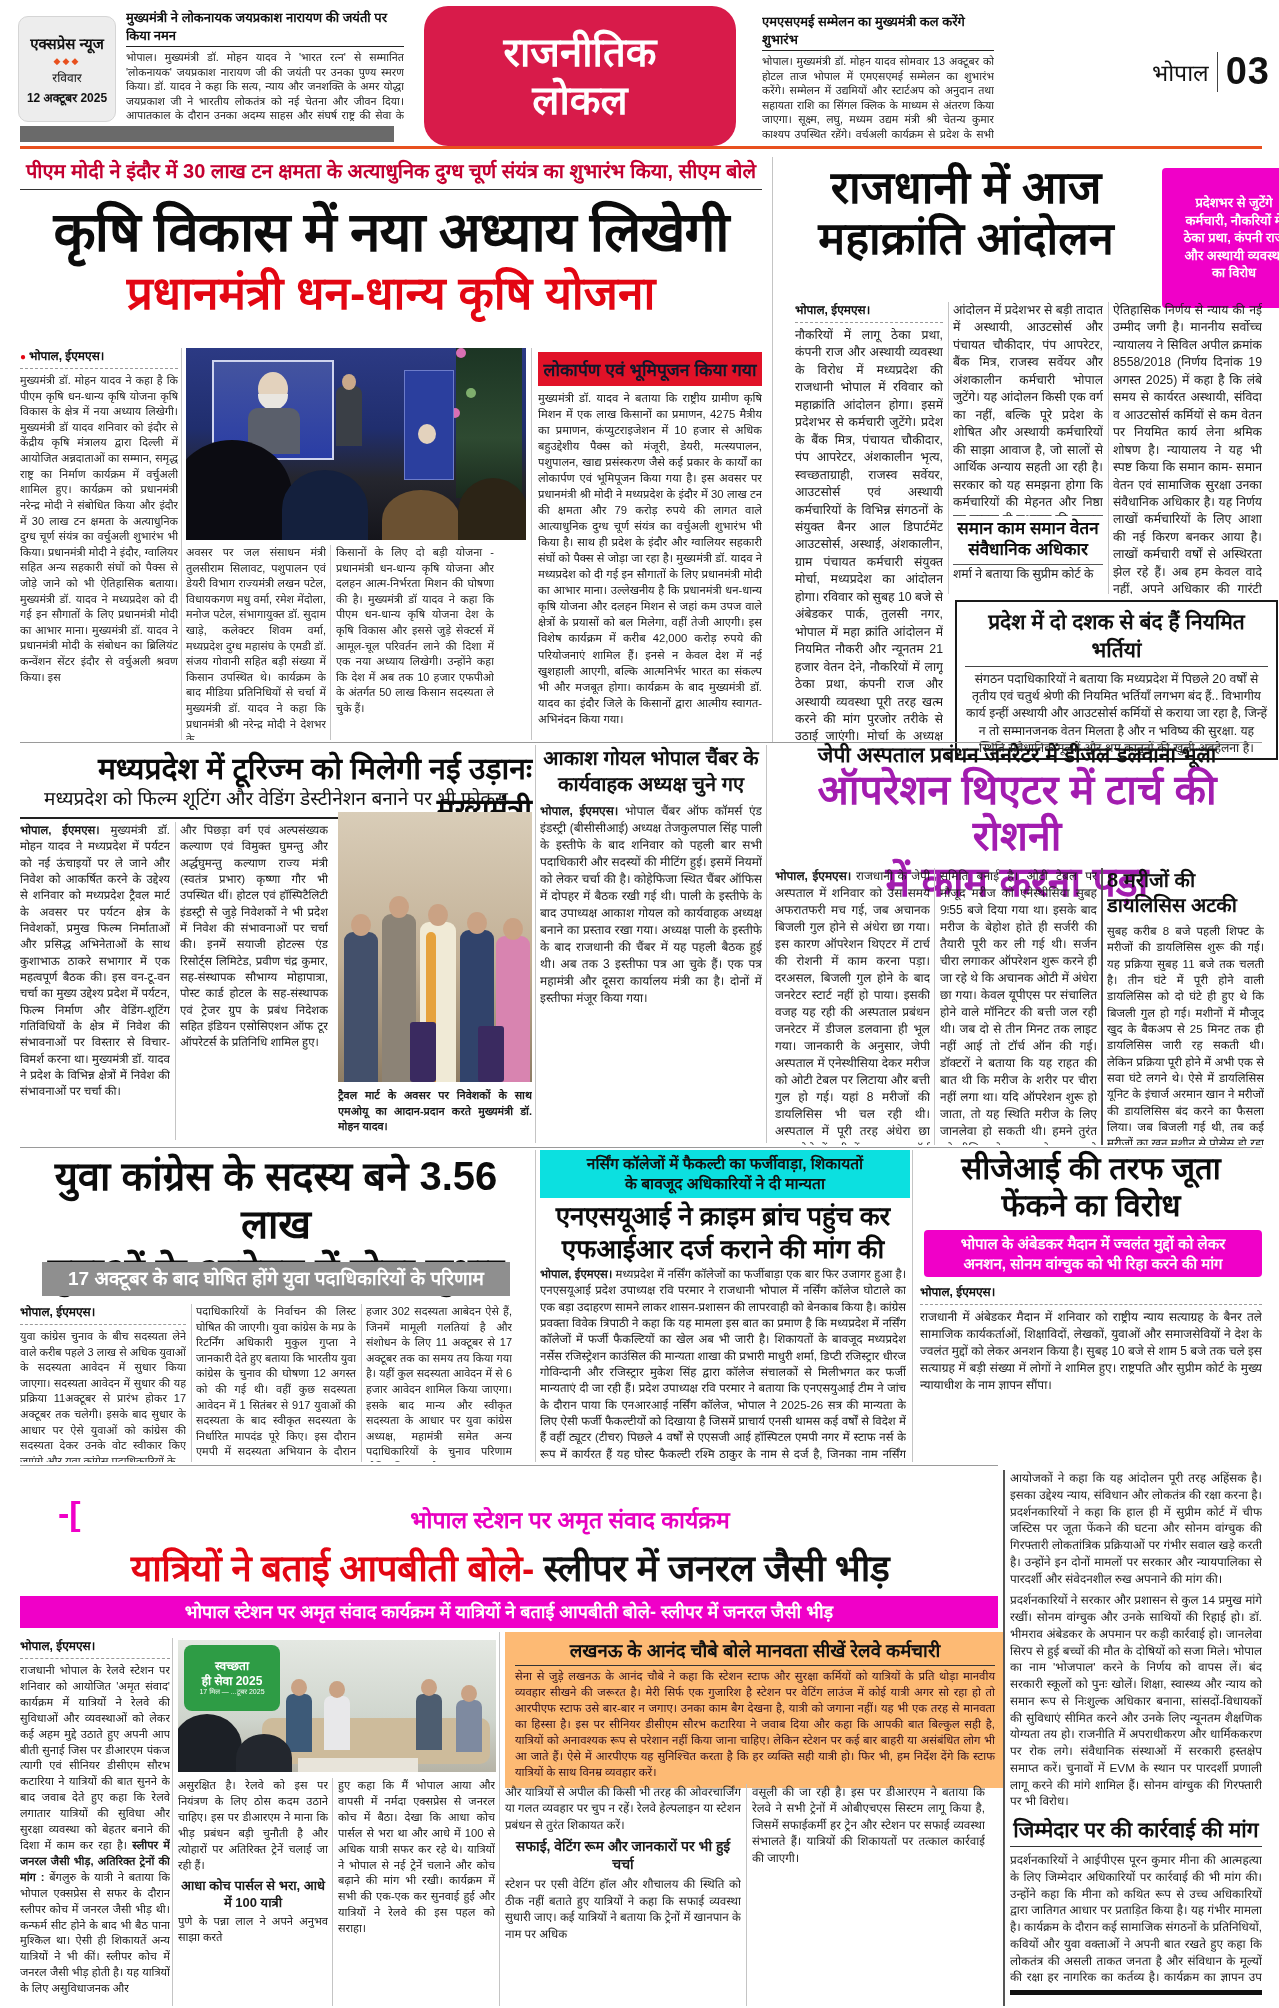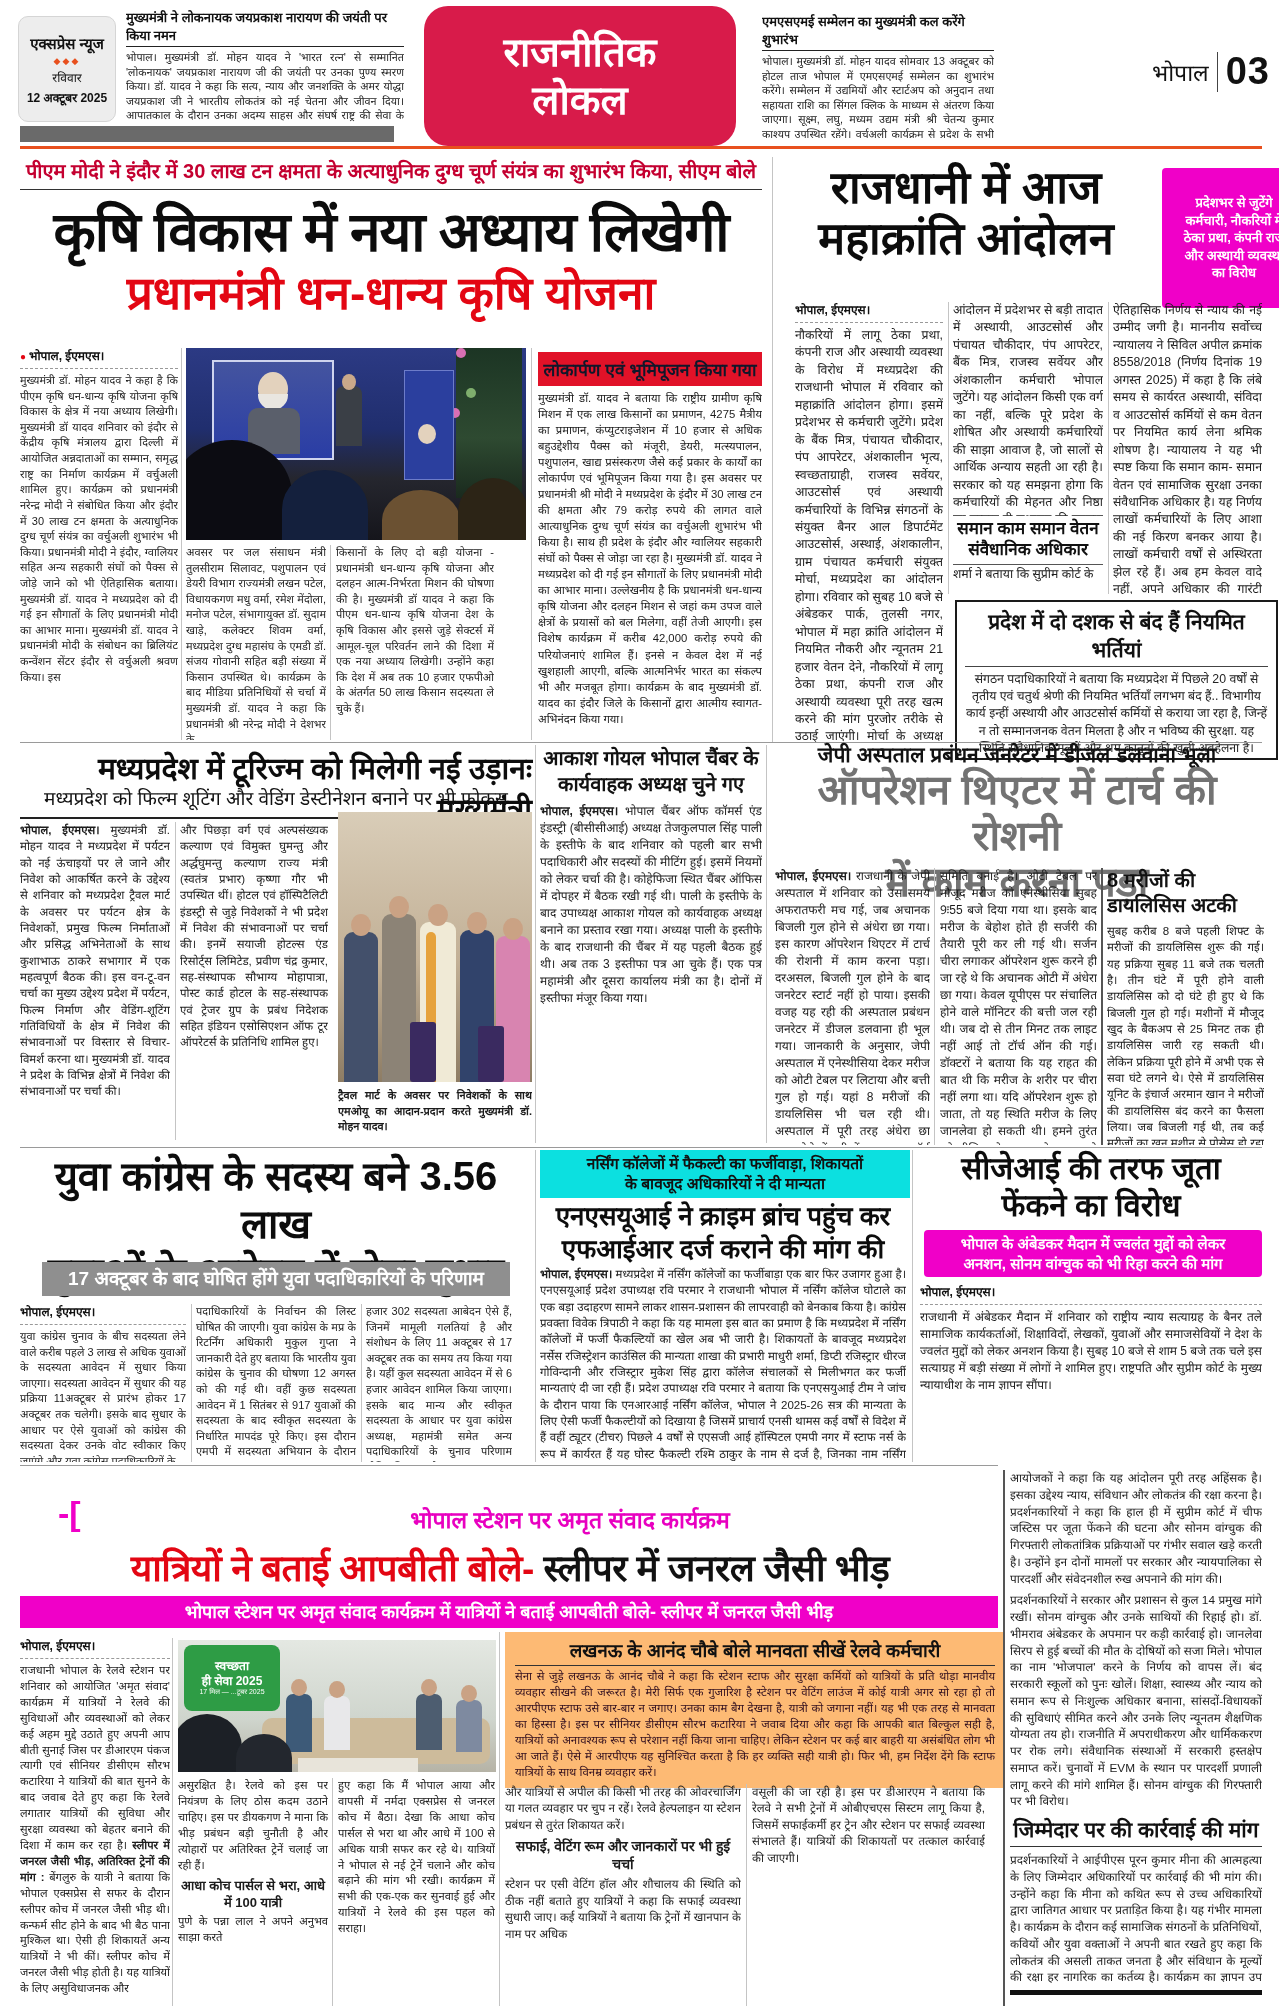--- a/index.html
+++ b/index.html
@@ -70,21 +70,21 @@
   .strike-h{left:788px;top:162px;width:356px;font-size:45px;line-height:1.14;font-weight:bold;text-align:center;color:#0c0c0c;}
   .subhead-sm{font-weight:bold;font-size:17px;text-align:center;line-height:1.25;border-bottom:1px solid #555;padding-bottom:3px;}
   .bharti{left:955px;top:600px;width:303px;height:146px;border:2.5px solid #1a1a1a;padding:5px 8px;overflow:hidden;}
   .bharti .t{font-size:21px;font-weight:bold;text-align:center;border-bottom:1px solid #444;padding-bottom:3px;margin-bottom:4px;}
   .bharti .b{font-size:12.3px;text-align:center;line-height:1.4;color:#222;}
   
   .tour-h{left:20px;top:747px;width:512px;font-size:30px;font-weight:bold;text-align:right;color:#0c0c0c;}
   .tour-sub{left:20px;top:785px;width:512px;font-size:19px;font-weight:normal;text-align:center;border-bottom:2px solid #222;padding-bottom:6px;}
   .cham-h{left:540px;top:745px;width:222px;font-size:20px;font-weight:bold;text-align:center;line-height:1.3;}
   .hosp-kick{left:772px;top:740px;width:490px;font-size:21px;font-weight:bold;text-align:center;}
-  .hosp-h{left:772px;top:768px;width:490px;font-size:41px;line-height:1.12;font-weight:bold;text-align:center;color:#737373;}
+  .hosp-h{left:772px;top:768px;width:490px;font-size:41px;line-height:1.12;font-weight:bold;text-align:center;color:#a21caf;}
   .hosp-side-t{font-size:20px;font-weight:bold;line-height:1.25;margin-bottom:5px;}
   
   .youth-h{left:20px;top:1152px;width:512px;font-size:40px;line-height:1.2;font-weight:bold;text-align:center;color:#0c0c0c;}
   .youth-bar{left:42px;top:1262px;width:468px;height:34px;background:#8f8f8f;color:#fff;font-size:19px;font-weight:bold;
              text-align:center;line-height:34px;}
   .nsui-kick{left:540px;top:1150px;width:366px;background:#0ce0e0;color:#111;font-weight:bold;font-size:15.5px;
              text-align:center;padding:4px 2px;line-height:1.3;}
   .nsui-h{left:540px;top:1200px;width:366px;font-size:26px;font-weight:bold;text-align:center;line-height:1.25;color:#0c0c0c;}
   .cji-h{left:920px;top:1150px;width:342px;font-size:31px;font-weight:bold;text-align:center;line-height:1.2;color:#0c0c0c;}
   .cji-sub{left:924px;top:1230px;width:334px;font-size:15px;padding:4px 2px;line-height:1.3;}
@@ -338,21 +338,21 @@
     <div class="per" style="left:238px;bottom:22px;width:26px;height:56px;background:#4d5d70;"></div>
     <div class="ph" style="left:243px;bottom:76px;width:16px;height:17px;"></div>
     <div class="per" style="left:278px;bottom:20px;width:26px;height:52px;background:#7e8aa0;"></div>
     <div class="ph" style="left:283px;bottom:70px;width:16px;height:17px;"></div>
     <div class="per" style="left:-6px;bottom:-8px;width:70px;height:66px;background:#1c2026;border-radius:50% 50% 0 0;"></div>
     <div class="per" style="left:58px;bottom:-10px;width:56px;height:48px;background:#23272e;border-radius:50% 50% 0 0;"></div>
     <div class="tbl"></div>
   </div>
 
   <div class="abs bt" style="left:178px;top:1778px;width:150px;height:228px;font-size:11.2px;">
-    <span>असुरक्षित है। रेलवे को इस पर नियंत्रण के लिए ठोस कदम उठाने चाहिए। इस पर डीयकगण ने माना कि भीड़ प्रबंधन बड़ी चुनौती है और त्योहारों पर अतिरिक्त ट्रेनें चलाई जा रही हैं।</span>
+    <span>असुरक्षित है। रेलवे को इस पर नियंत्रण के लिए ठोस कदम उठाने चाहिए। इस पर डीआरएम ने माना कि भीड़ प्रबंधन बड़ी चुनौती है और त्योहारों पर अतिरिक्त ट्रेनें चलाई जा रही हैं।</span>
     <div class="mini-sub">आधा कोच पार्सल से भरा, आधे में 100 यात्री</div>
     <span>पुणे के पन्ना लाल ने अपने अनुभव साझा करते</span>
   </div>
   <div class="abs bt" style="left:338px;top:1778px;width:157px;height:228px;font-size:11.2px;">हुए कहा कि मैं भोपाल आया और वापसी में नर्मदा एक्सप्रेस से जनरल कोच में बैठा। देखा कि आधा कोच पार्सल से भरा था और आधे में 100 से अधिक यात्री सफर कर रहे थे। यात्रियों ने भोपाल से नई ट्रेनें चलाने और कोच बढ़ाने की मांग भी रखी। कार्यक्रम में सभी की एक-एक कर सुनवाई हुई और यात्रियों ने रेलवे की इस पहल को सराहा।</div>
 
   <div class="abs pink">
     <div class="t">लखनऊ के आनंद चौबे बोले मानवता सीखें रेलवे कर्मचारी</div>
     <div class="b">सेना से जुड़े लखनऊ के आनंद चौबे ने कहा कि स्टेशन स्टाफ और सुरक्षा कर्मियों को यात्रियों के प्रति थोड़ा मानवीय व्यवहार सीखने की जरूरत है। मेरी सिर्फ एक गुजारिश है स्टेशन पर वेटिंग लाउंज में कोई यात्री अगर सो रहा हो तो आरपीएफ स्टाफ उसे बार-बार न जगाए। उनका काम बैग देखना है, यात्री को जगाना नहीं। यह भी एक तरह से मानवता का हिस्सा है। इस पर सीनियर डीसीएम सौरभ कटारिया ने जवाब दिया और कहा कि आपकी बात बिल्कुल सही है, यात्रियों को अनावश्यक रूप से परेशान नहीं किया जाना चाहिए। लेकिन स्टेशन पर कई बार बाहरी या असंबंधित लोग भी आ जाते हैं। ऐसे में आरपीएफ यह सुनिश्चित करता है कि हर व्यक्ति सही यात्री हो। फिर भी, हम निर्देश देंगे कि स्टाफ यात्रियों के साथ विनम्र व्यवहार करें।</div>
   </div>
 

